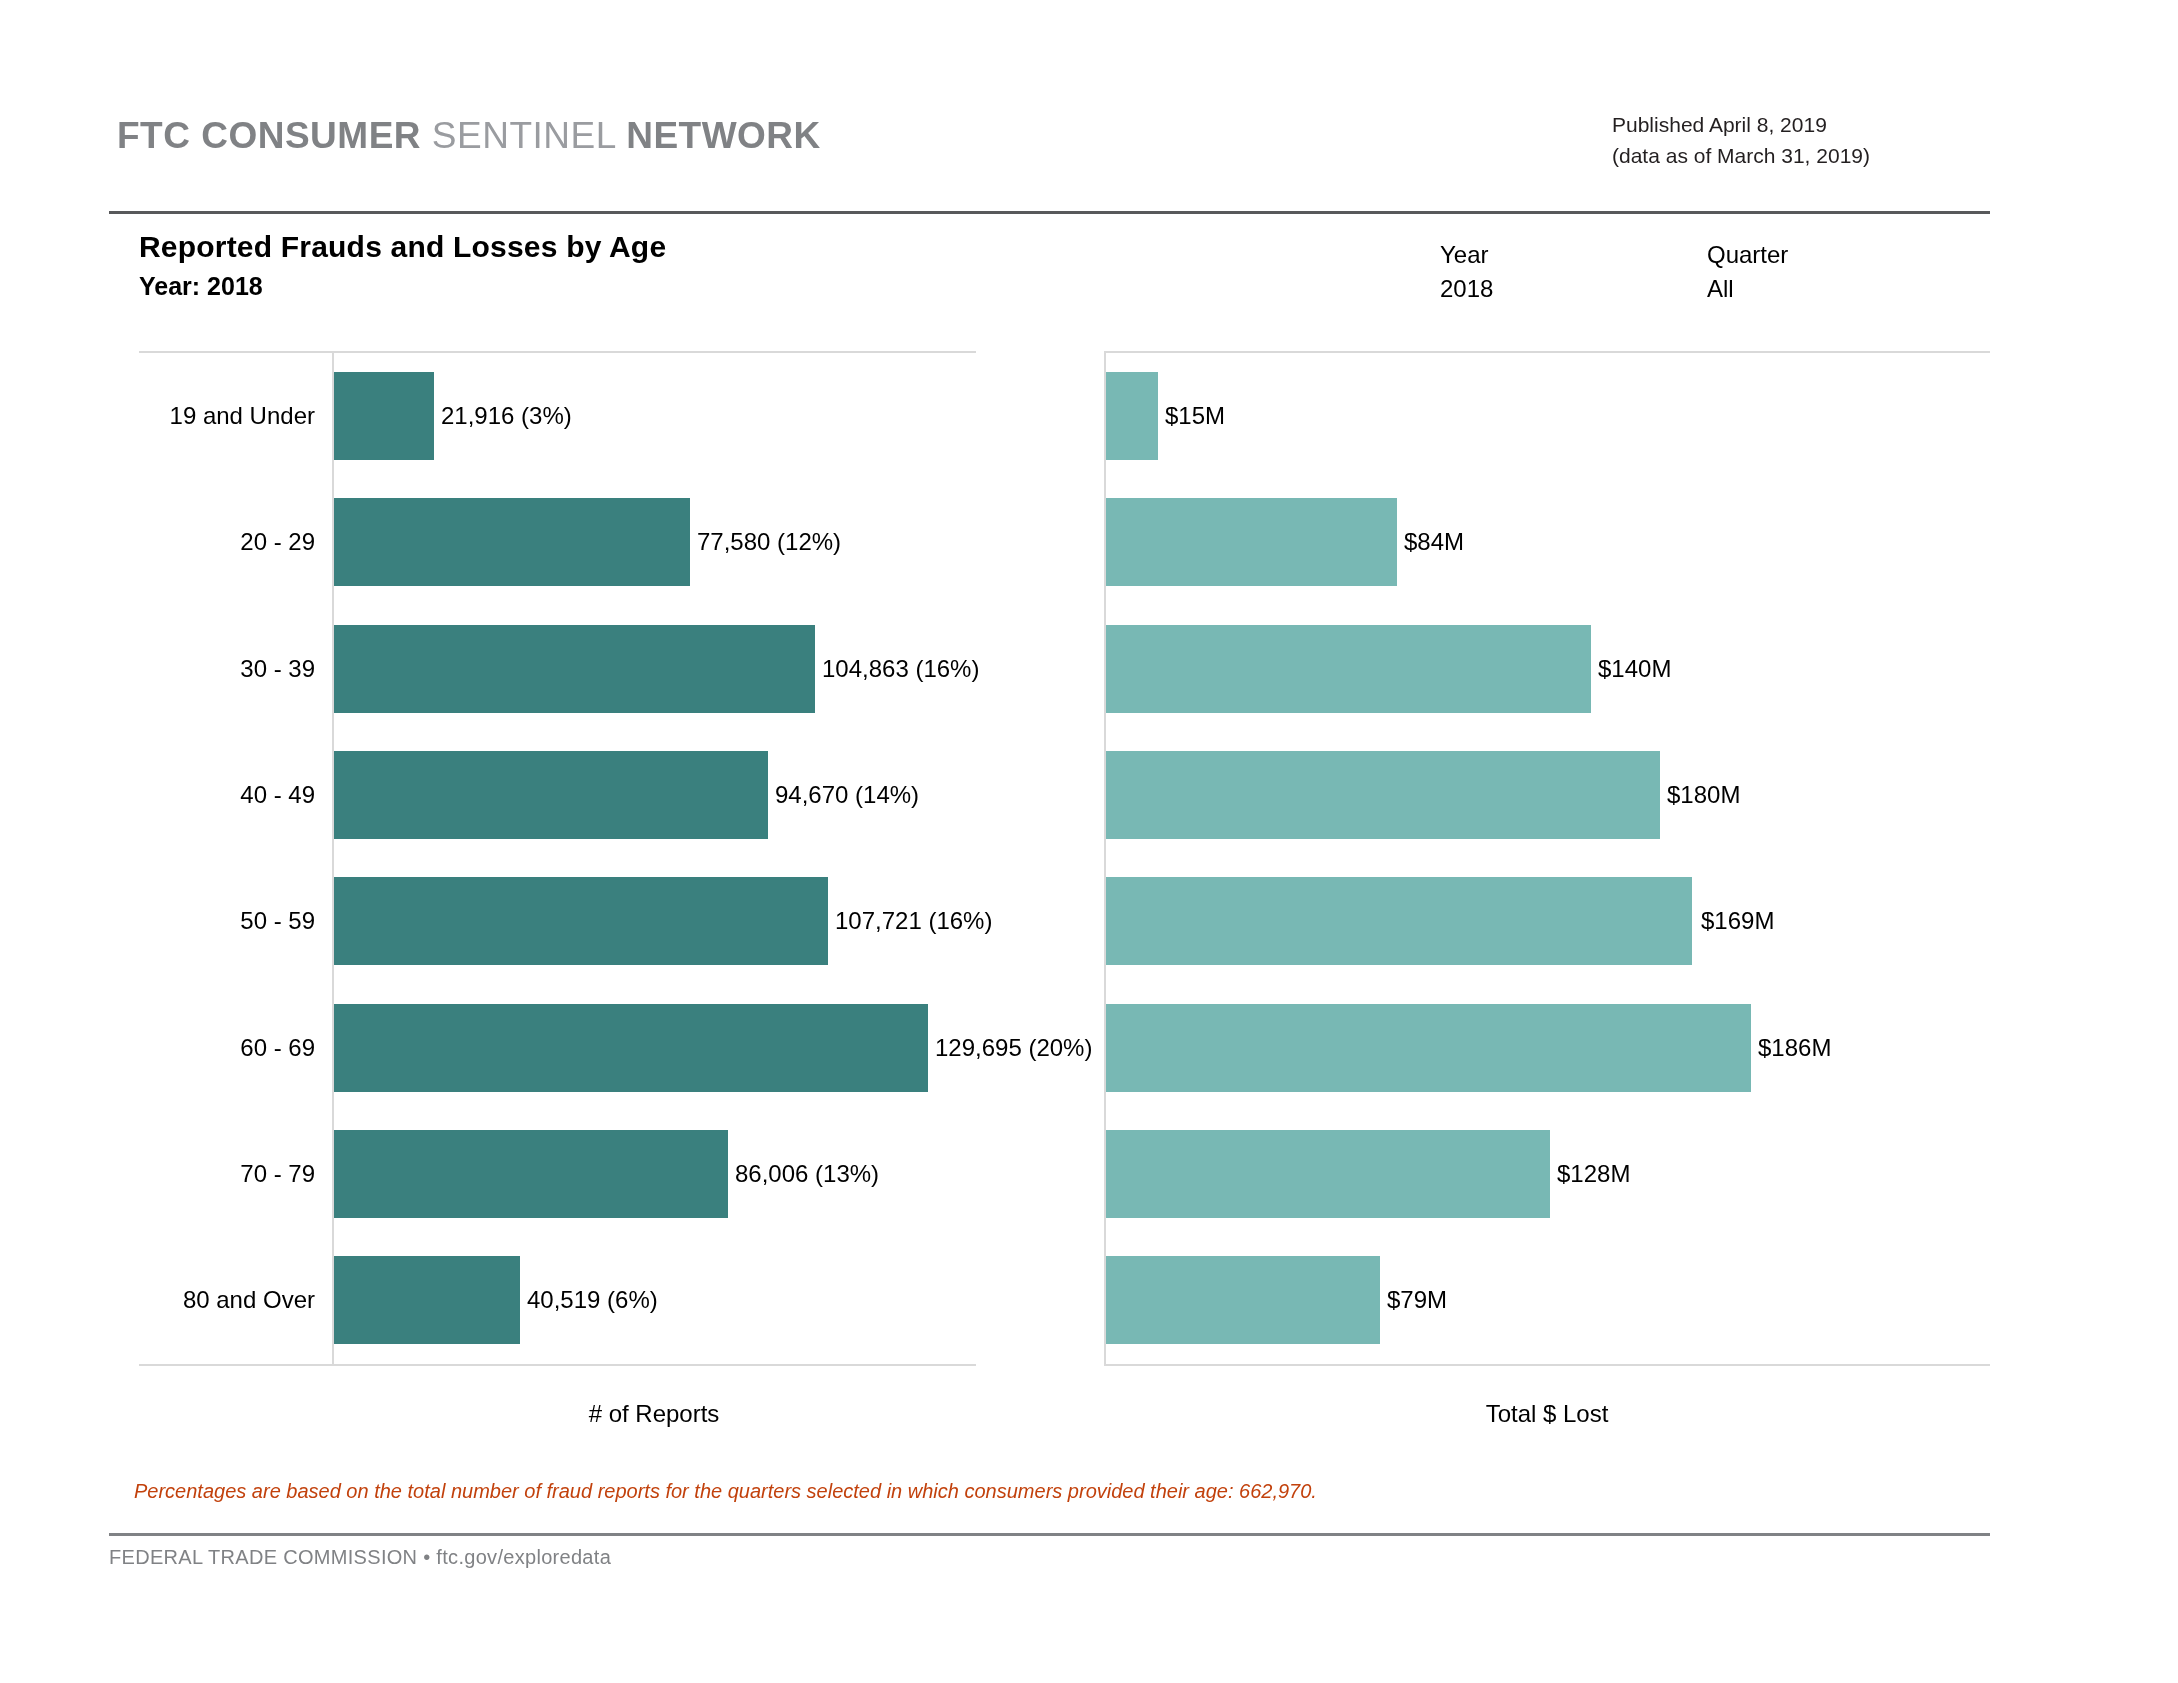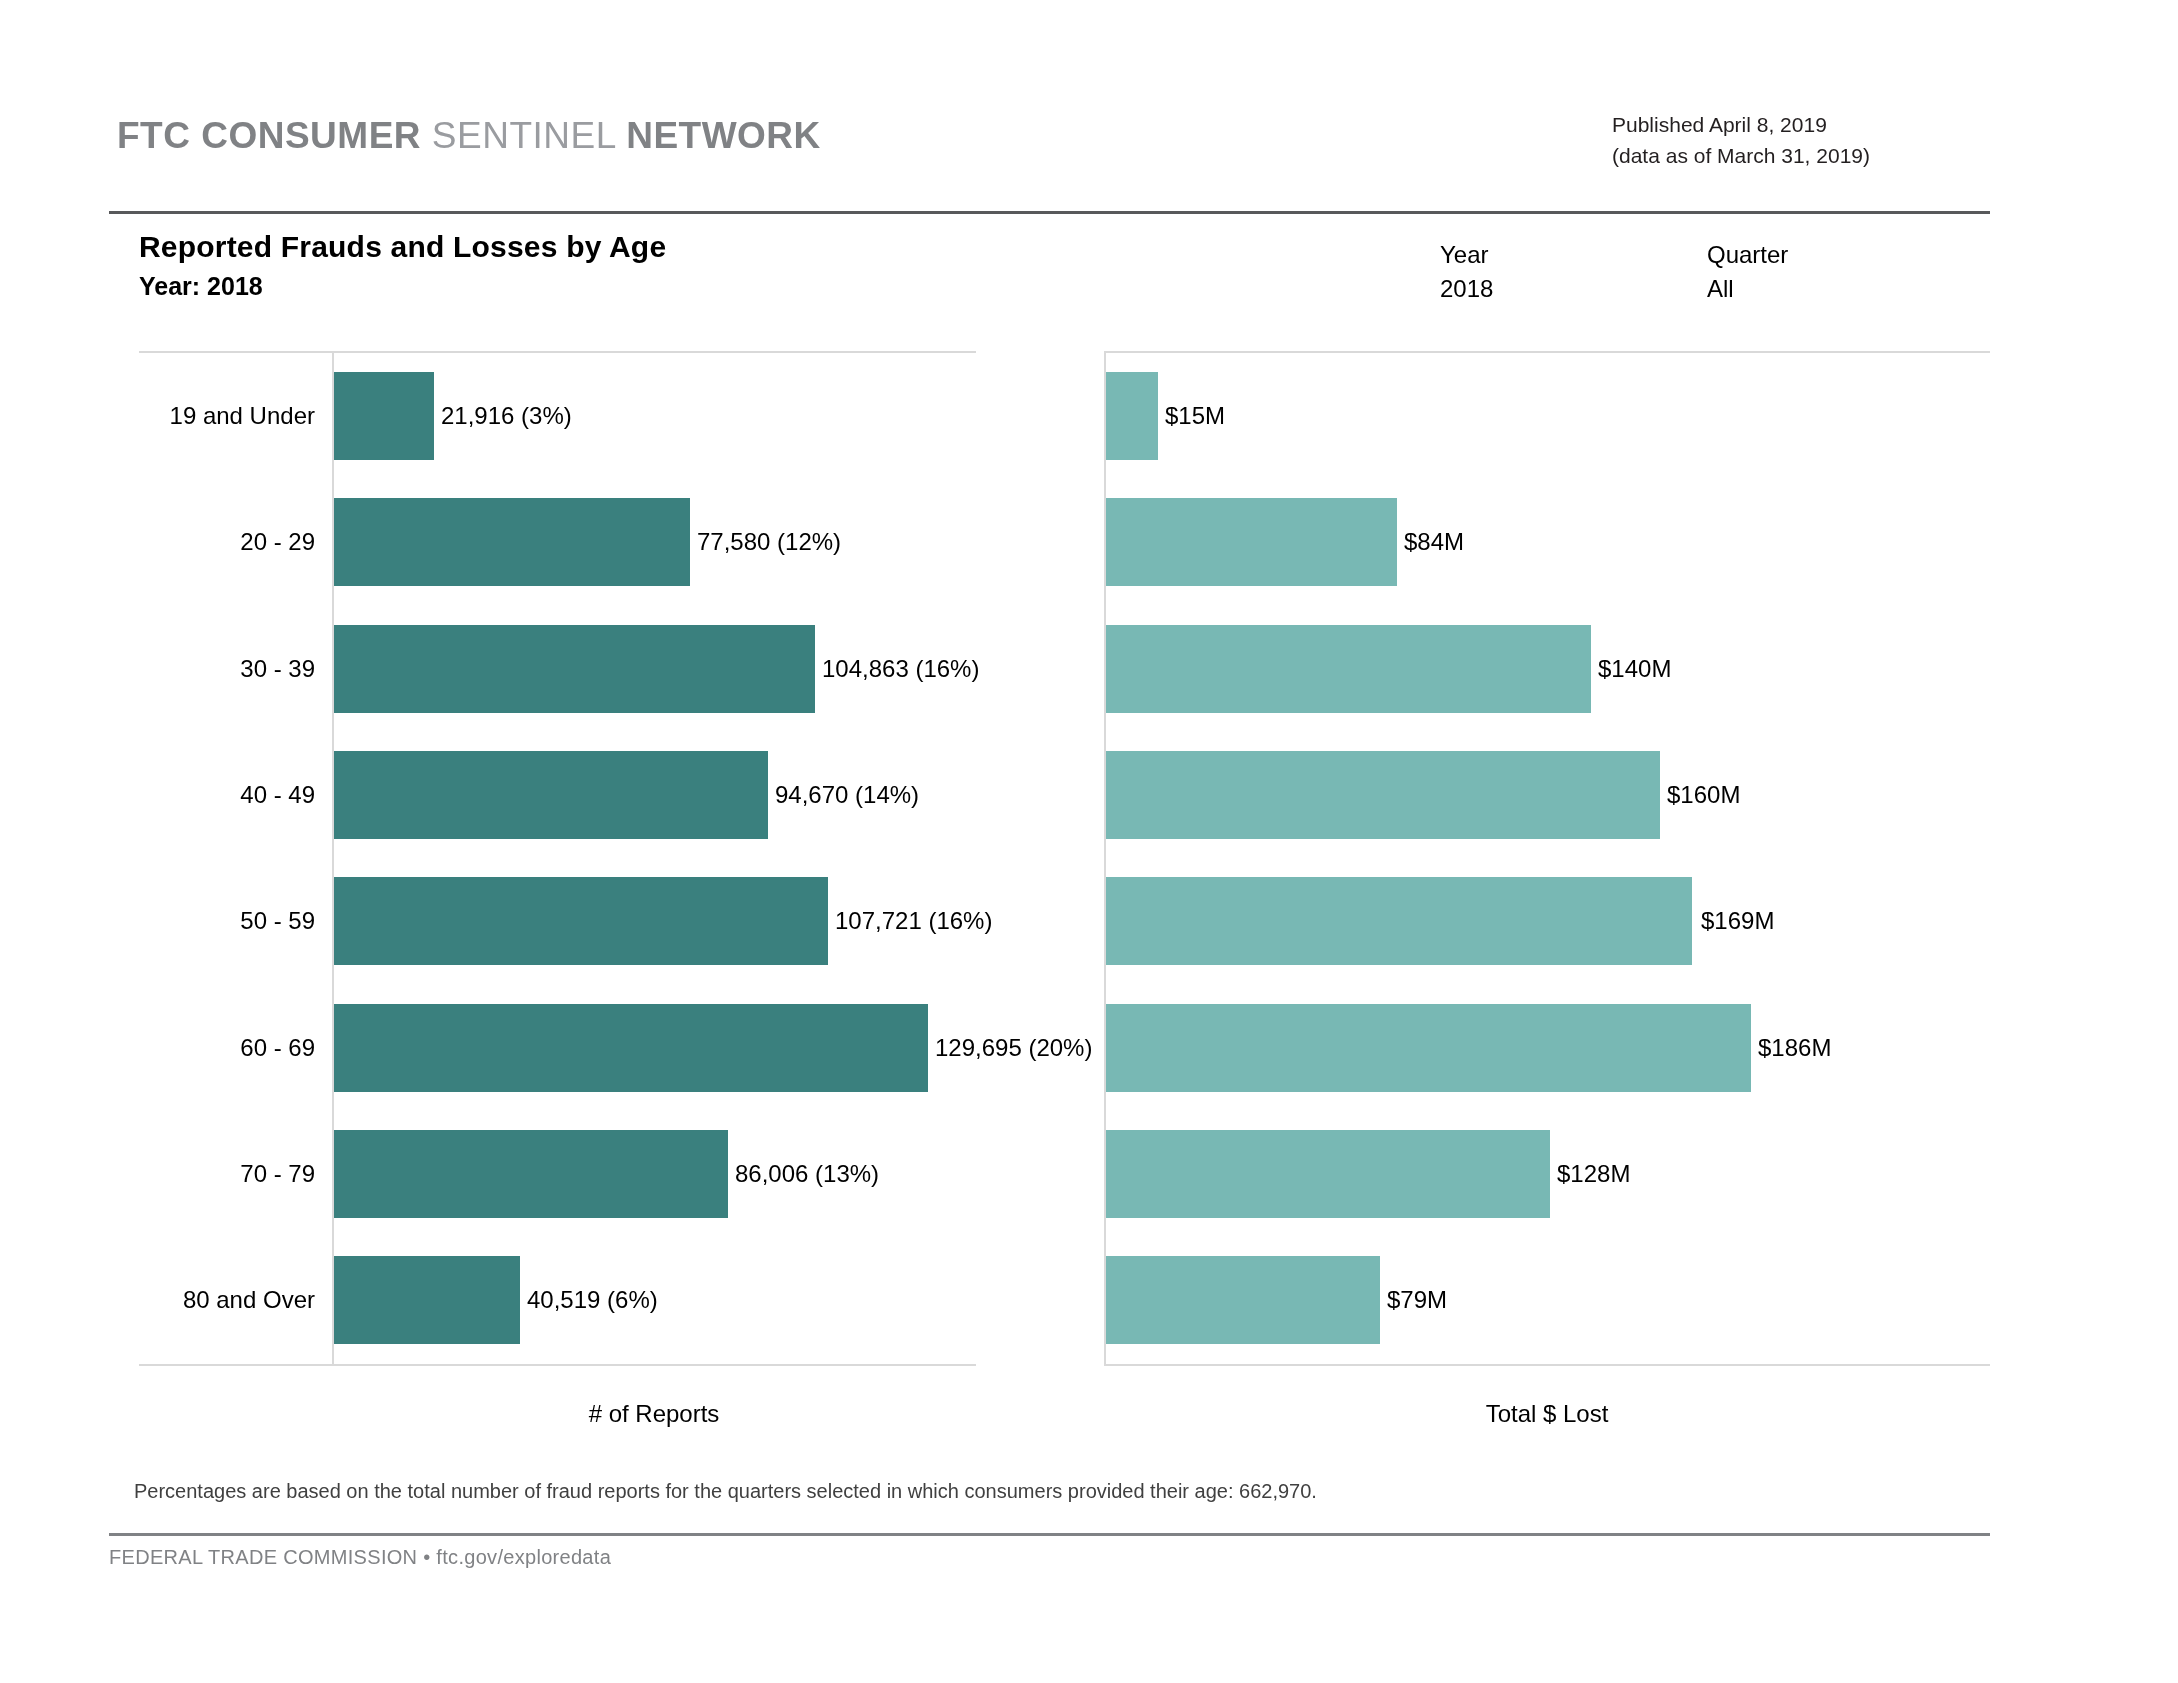--- a/index.html
+++ b/index.html
@@ -202,21 +202,22 @@
     font-size: 24px;
   }
   .panel.left .axis-title { padding-left: 193px; box-sizing: border-box; }
 
   
   .footnote {
     position: absolute;
     left: 134px;
     top: 1480px;
     font-size: 20px;
-    color: #404040;
+    font-style: italic;
+    color: #c2410c;
     white-space: nowrap;
   }
   .rule-bottom {
     position: absolute;
     left: 109px;
     top: 1533px;
     width: 1881px;
     height: 3px;
     background: #808285;
   }
@@ -345,21 +346,21 @@
           </div>
           <div class="row" style="top: 253px; padding-left: 38px;">
             <div class="bar-wrap">
               <div class="bar" style="width: 485px;"></div>
               <div class="bar-label" style="left: 485px;">$140M</div>
             </div>
           </div>
           <div class="row" style="top: 379px;">
             <div class="bar-wrap">
               <div class="bar" style="width: 554px;"></div>
-              <div class="bar-label" style="left: 554px;">$160M</div>
+              <div class="bar-label" style="left: 554px;">$180M</div>
             </div>
           </div>
           <div class="row" style="top: 505px;">
             <div class="bar-wrap">
               <div class="bar" style="width: 586px;"></div>
               <div class="bar-label" style="left: 588px;">$169M</div>
             </div>
           </div>
           <div class="row" style="top: 632px;">
             <div class="bar-wrap">

